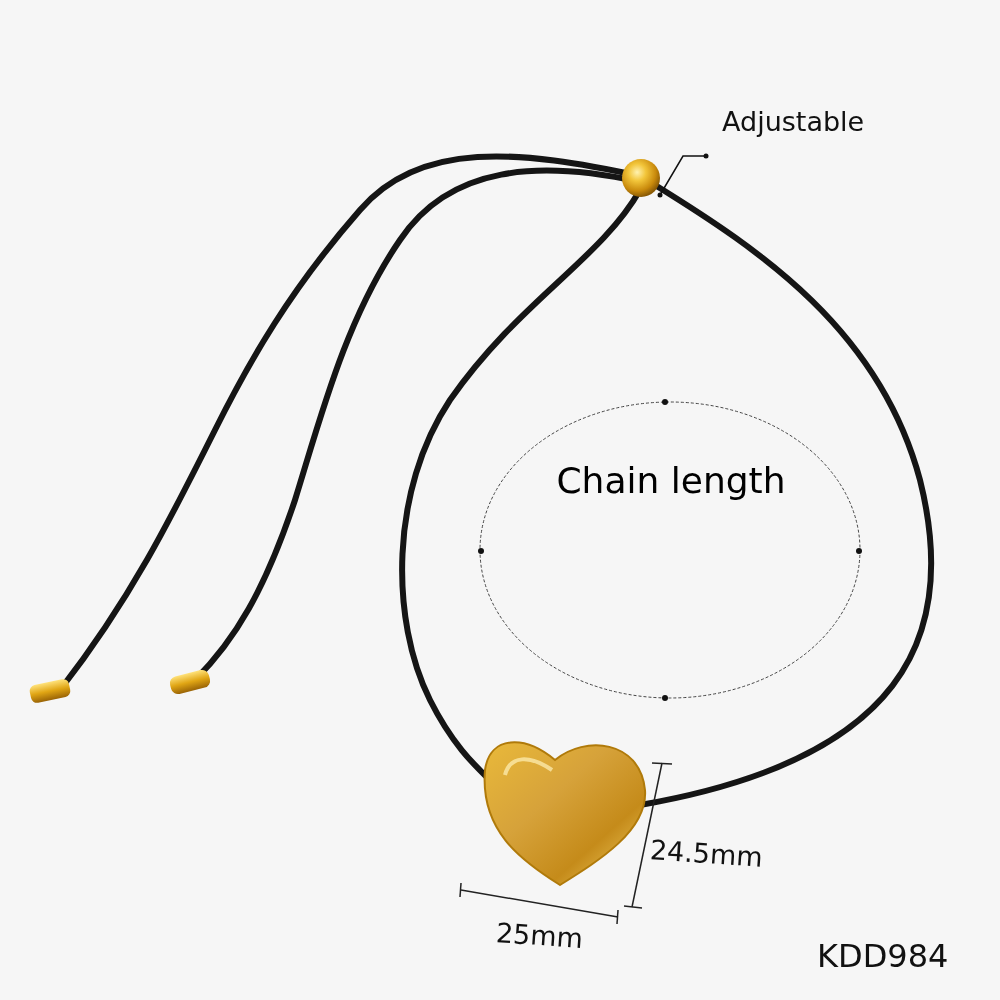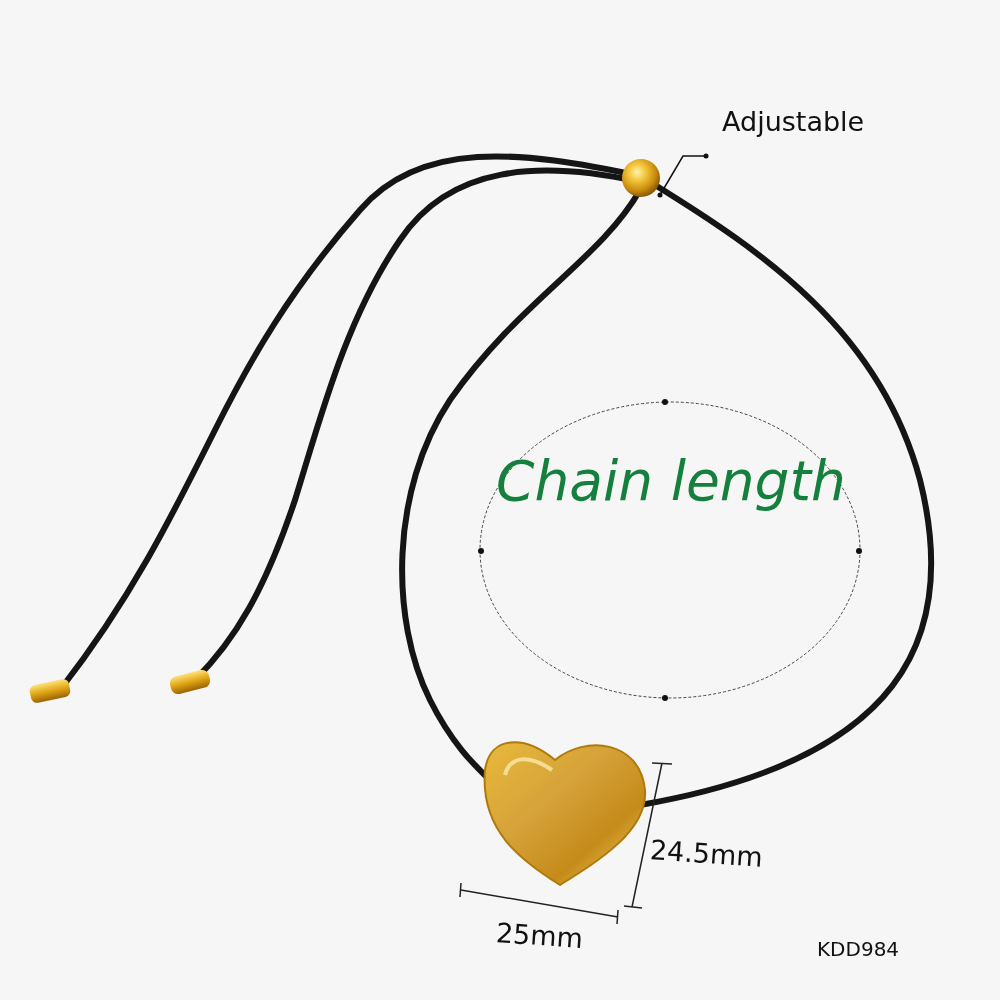--- a/index.html
+++ b/index.html
@@ -8,26 +8,26 @@
     background: #f6f6f6;
     font-family: "DejaVu Sans", sans-serif;
     position: relative;
   }
   .stage { position: absolute; left: 0; top: 0; width: 1000px; height: 724px; }
   svg.art { position: absolute; left: 0; top: 0; }
   .label { position: absolute; color: #111; white-space: nowrap; }
   .adjustable { left: 722px; top: 106px; font-size: 27px; }
   .spec-block {
     position: absolute; left: 482px; top: 452px; width: 378px;
-    text-align: center; color: #15803d; font-size: 55px; line-height: 58px; font-style: italic;
+    text-align: center; color: #000000; font-size: 36px; line-height: 58px;
   }
   .spec-line { display: block; }
   .dim-height { left: 650px; top: 838px; font-size: 27px; transform: rotate(4deg); }
   .dim-width { left: 496px; top: 920px; font-size: 27px; transform: rotate(4deg); }
-  .sku { left: 817px; top: 937px; font-size: 20px; }
+  .sku { left: 817px; top: 937px; font-size: 32px; }
 </style>
 </head>
 <body>
 
 <div class="stage">
   <svg class="art" width="1000" height="1000" viewBox="0 0 1000 1000">
     <defs>
       <radialGradient id="goldBall" cx="40%" cy="35%" r="65%">
         <stop offset="0%" stop-color="#fff2b0"></stop>
         <stop offset="35%" stop-color="#f2c53a"></stop>

